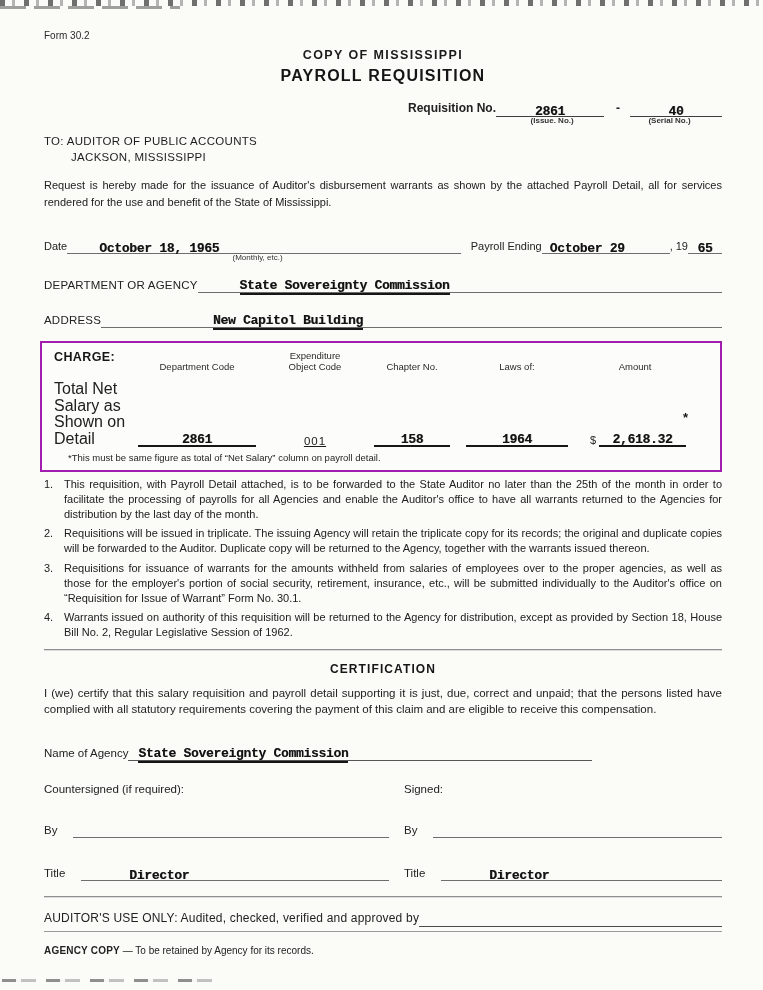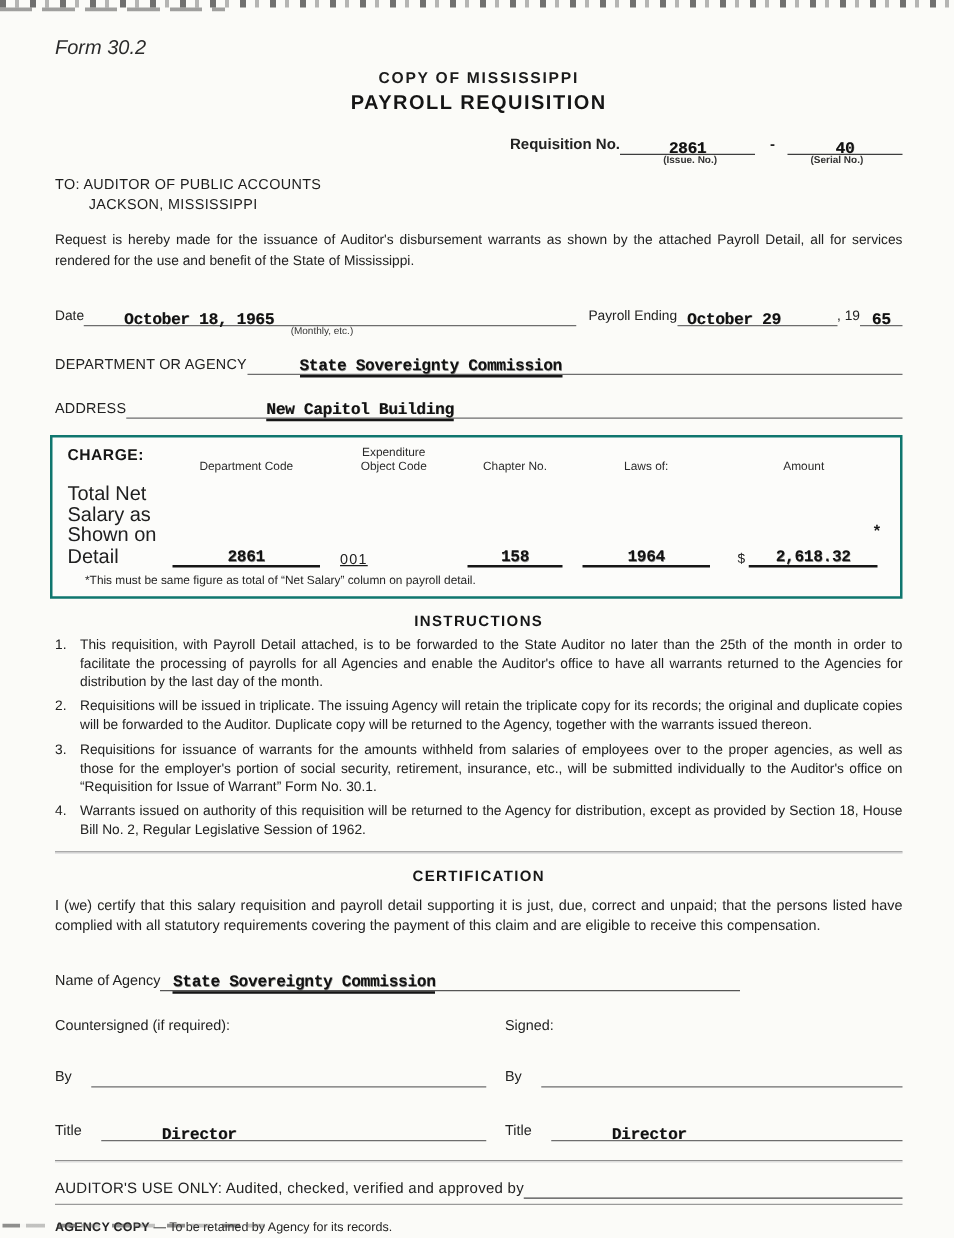--- a/index.html
+++ b/index.html
@@ -32,21 +32,21 @@
   }
 
   .typed {
     font-family:"Liberation Mono","DejaVu Sans Mono",monospace;
     font-weight:bold; color:#121212; font-size:13px; letter-spacing:-.3px;
     text-shadow:.4px .4px .3px rgba(20,20,20,.5);
     white-space:nowrap;
   }
   .pre { white-space:pre-line; }
 
-  .form-number { font-size:16px; color:#2b2b2b;font-style:italic; }
+  .form-number { font-size:10px; color:#2b2b2b; }
   .center { text-align:center; }
   .state-title { margin-top:7px; font-size:12.5px; font-weight:bold; letter-spacing:1.4px; color:#1b1b1b; }
   .main-title  { margin-top:5px; font-size:16px; font-weight:bold; letter-spacing:1.2px; color:#151515; }
 
   
   .row { display:flex; align-items:flex-end; }
   .lbl { padding-bottom:2px; white-space:nowrap; }
   .fill { position:relative; border-bottom:1.4px solid #6d6d6d; min-height:16px; display:flex; align-items:flex-end; }
   .fill .typed { position:relative; top:3px; }
   .caption { position:absolute; top:100%; font-size:8px; color:#333; white-space:nowrap; }
@@ -71,29 +71,29 @@
   .pe-fill .typed { margin-left:8px; }
   .yr-fill { width:34px; justify-content:center; }
 
   .agency-row { margin-top:21px; font-size:11.5px; letter-spacing:.2px; }
   .agency-row .fill { flex:1 1 auto; }
   .agency-row .typed { margin-left:42px; border-bottom:2.2px solid #161616; }
   .address-row { margin-top:17px; }
   .address-row .typed { margin-left:112px; }
 
   
-  .charge-box { margin:13px 0 0 -4px; width:682px; border:2px solid #0f766e; padding:7px 10px 5px 12px; background:rgba(255,255,255,.35); }
+  .charge-box { margin:13px 0 0 -4px; width:682px; border:2px solid #a21caf; padding:7px 26px 5px 12px; background:rgba(255,255,255,.35); }
   .charge-grid { display:grid; grid-template-columns:76px 134px 102px 92px 118px 1fr; }
   .charge-label { font-size:12.5px; font-weight:bold; letter-spacing:.4px; color:#161616; }
   .chead { font-size:9.5px; color:#2a2a2a; text-align:center; align-self:end; line-height:11px; padding-bottom:1px; }
   .charge-rowlabel { font-size:16px; line-height:16.5px; color:#202020; padding-top:8px; }
   .cval { align-self:end; position:relative; padding:0 8px; }
   .vline { border-bottom:2.2px solid #161616; text-align:center; position:relative; }
   .vline .typed { position:relative; top:2px; }
-  .noline { font-size:11.5px; color:#1c1c1c; letter-spacing:1px;text-decoration:underline; }
+  .noline { text-align:center; font-size:11.5px; color:#1c1c1c; letter-spacing:1px;text-decoration:underline; }
   .amount-cell { display:flex; align-items:flex-end; }
   .dollar { font-size:11px; padding:0 3px 1px 6px; }
   .amount-line { flex:1; }
   .star { position:absolute; right:-2px; top:-17px; font-size:13px; font-weight:bold; color:#161616; }
   .footnote { grid-column:1 / -1; font-size:9.5px; color:#242424; padding:5px 0 2px 14px; }
 
   .sec-heading { margin-top:11px; font-size:12px; font-weight:bold; letter-spacing:1.1px; color:#161616; }
 
   .ins-list { margin-top:5px; }
   .ins-item { display:flex; margin-top:5px; font-size:11px; line-height:14.8px; color:#202020; }
@@ -222,21 +222,20 @@
         <div class="vline amount-line">
           <span class="typed">2,618.32</span>
           <span class="star">*</span>
         </div>
       </div>
 
       <div class="footnote">*This must be same figure as total of “Net Salary” column on payroll detail.</div>
     </div>
   </div>
 
-  <div class="center sec-heading">INSTRUCTIONS</div>
 
   <div class="ins-list">
     <div class="ins-item">
       <span class="ins-num">1.</span>
       <span class="ins-text">This requisition, with Payroll Detail attached, is to be forwarded to the State Auditor no later than the 25th of the month in order to facilitate the processing of payrolls for all Agencies and enable the Auditor's office to have all warrants returned to the Agencies for distribution by the last day of the month.</span>
     </div>
     <div class="ins-item">
       <span class="ins-num">2.</span>
       <span class="ins-text">Requisitions will be issued in triplicate.  The issuing Agency will retain the triplicate copy for its records; the original and duplicate copies will be forwarded to the Auditor.  Duplicate copy will be returned to the Agency, together with the warrants issued thereon.</span>
     </div>

